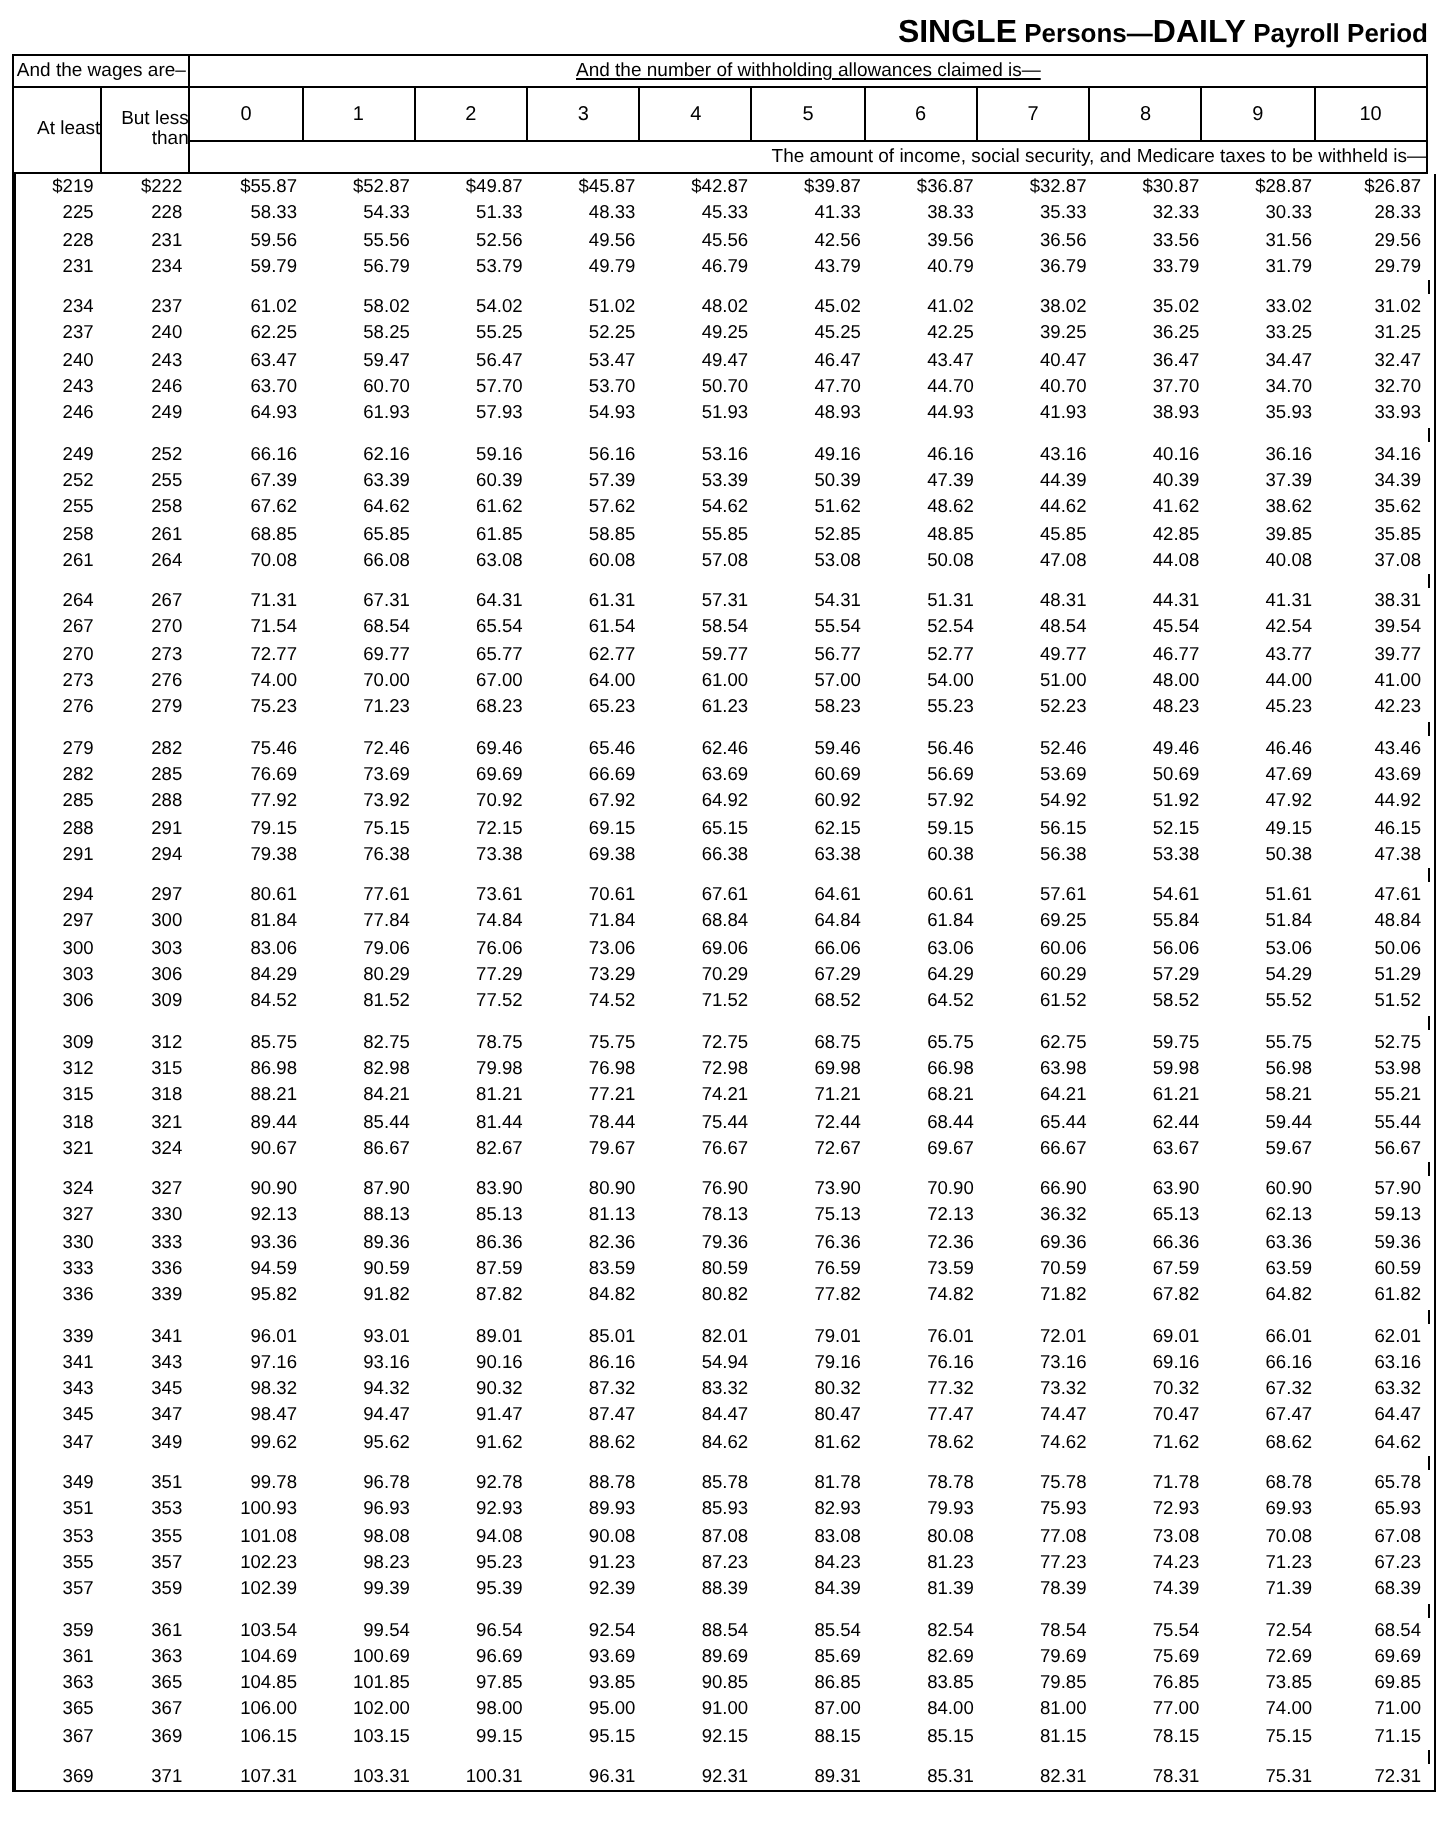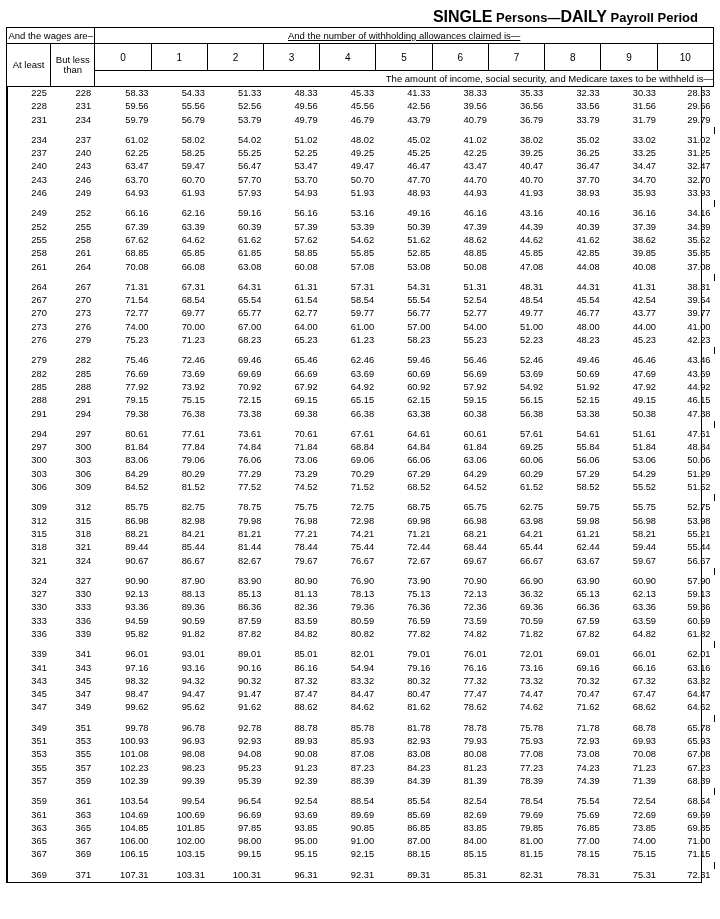--- a/index.html
+++ b/index.html
@@ -12,21 +12,21 @@
     height: 919px;
     font-family: "Liberation Sans", sans-serif;
     color: #000000;
     position: relative;
     overflow: hidden;
   }
   .page {
     width: 720px;
     height: 897px;
     box-sizing: border-box;
-    padding: 6px 18px 0 6px;
+    padding: 6px 2px 0 6px;
     position: relative;
   }
   .title {
     text-align: right;
     font-size: 16px;
     font-weight: bold;
     letter-spacing: 0px;
     padding-right: 4px;
     margin-top: 2px;
     margin-bottom: 1px;
@@ -60,21 +60,21 @@
     font-size: 9.5px;
     height: 15px;
   }
   .hdr-allow {
     text-align: center;
     font-size: 9.5px;
     height: 15px;
     text-decoration: underline;
   }
   .hdr-atleast, .hdr-butless {
-    text-align: center;
+    text-align: right;
     font-size: 9.5px;
     line-height: 1.05;
     height: 26px;
   }
   .hdr-num {
     text-align: center;
     font-size: 10px;
     height: 26px;
   }
   .hdr-amount {
@@ -190,20 +190,35 @@
           <col style="width:56px">
           <col style="width:56px">
           <col style="width:56px">
           <col style="width:56px">
           <col style="width:56px">
           <col style="width:56px">
           <col style="width:54px">
       </colgroup>
       <tbody id="body-rows">
           <tr>
+            <td class="wg first">$219</td>
+            <td class="wg vline-r">$222</td>
+            <td class="num">$55.87</td>
+            <td class="num">$52.87</td>
+            <td class="num">$49.87</td>
+            <td class="num">$45.87</td>
+            <td class="num">$42.87</td>
+            <td class="num">$39.87</td>
+            <td class="num">$36.87</td>
+            <td class="num">$32.87</td>
+            <td class="num">$30.87</td>
+            <td class="num">$28.87</td>
+            <td class="num">$26.87</td>
+          </tr>
+          <tr>
             <td class="wg first">225</td>
             <td class="wg vline-r">228</td>
             <td class="num">58.33</td>
             <td class="num">54.33</td>
             <td class="num">51.33</td>
             <td class="num">48.33</td>
             <td class="num">45.33</td>
             <td class="num">41.33</td>
             <td class="num">38.33</td>
             <td class="num">35.33</td>

